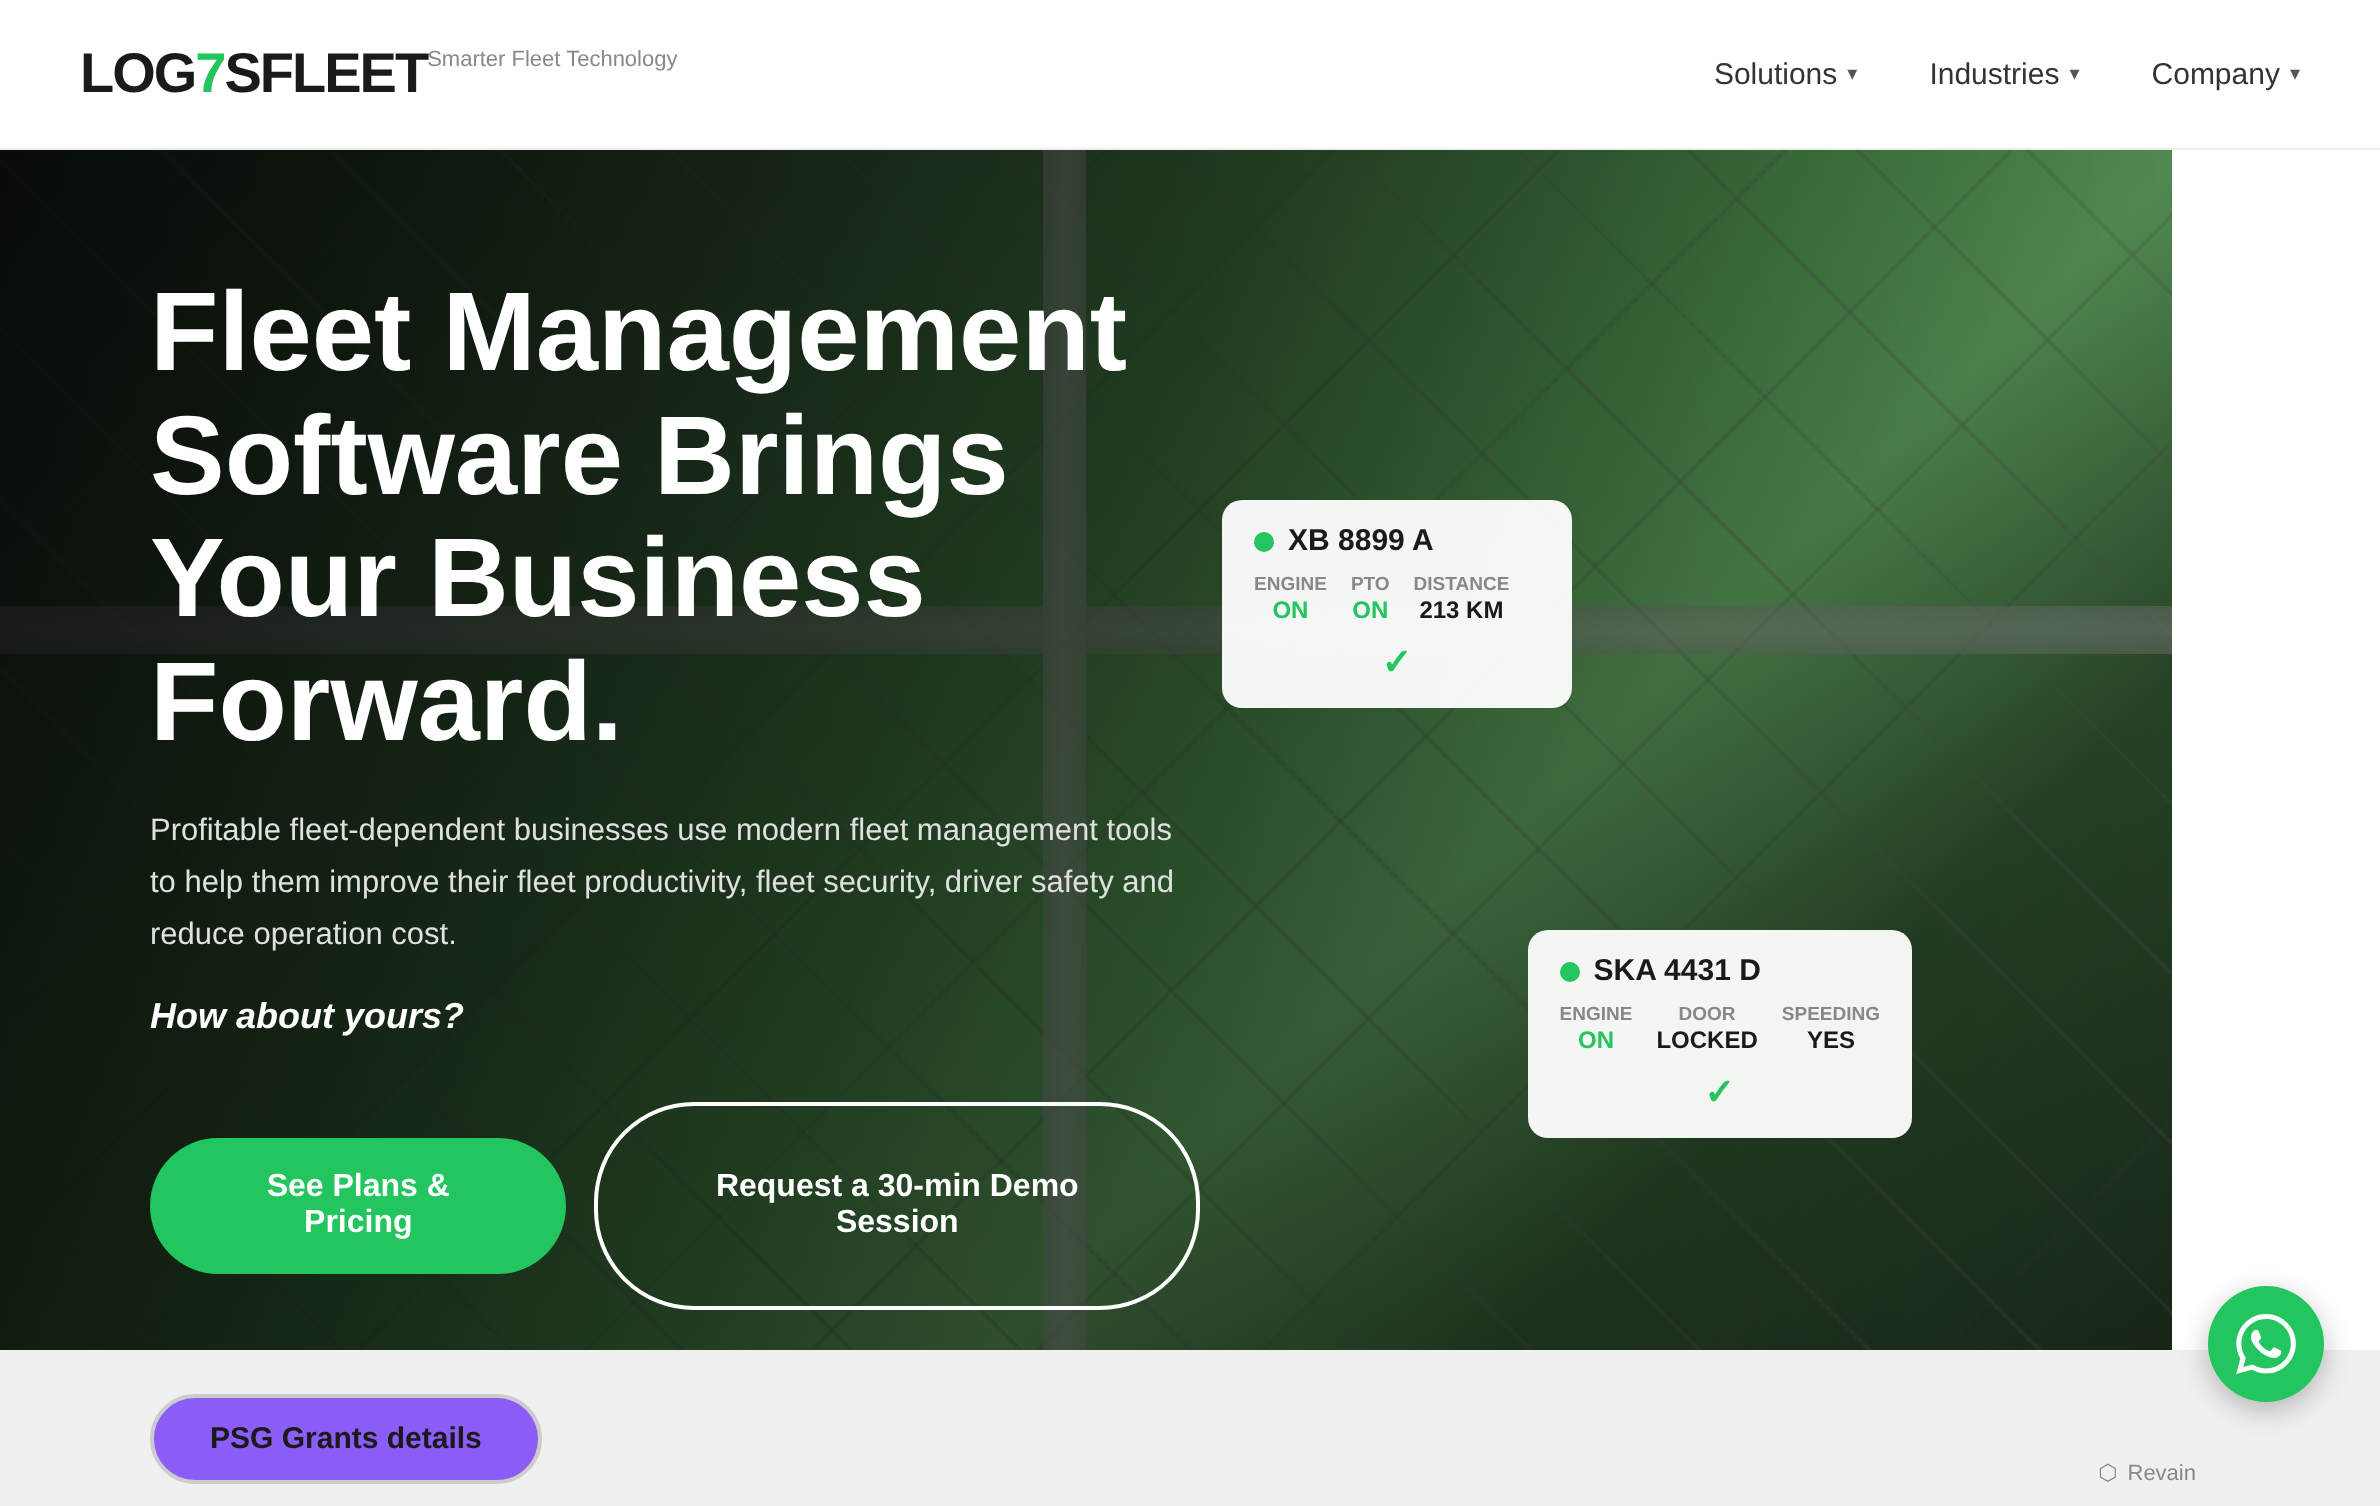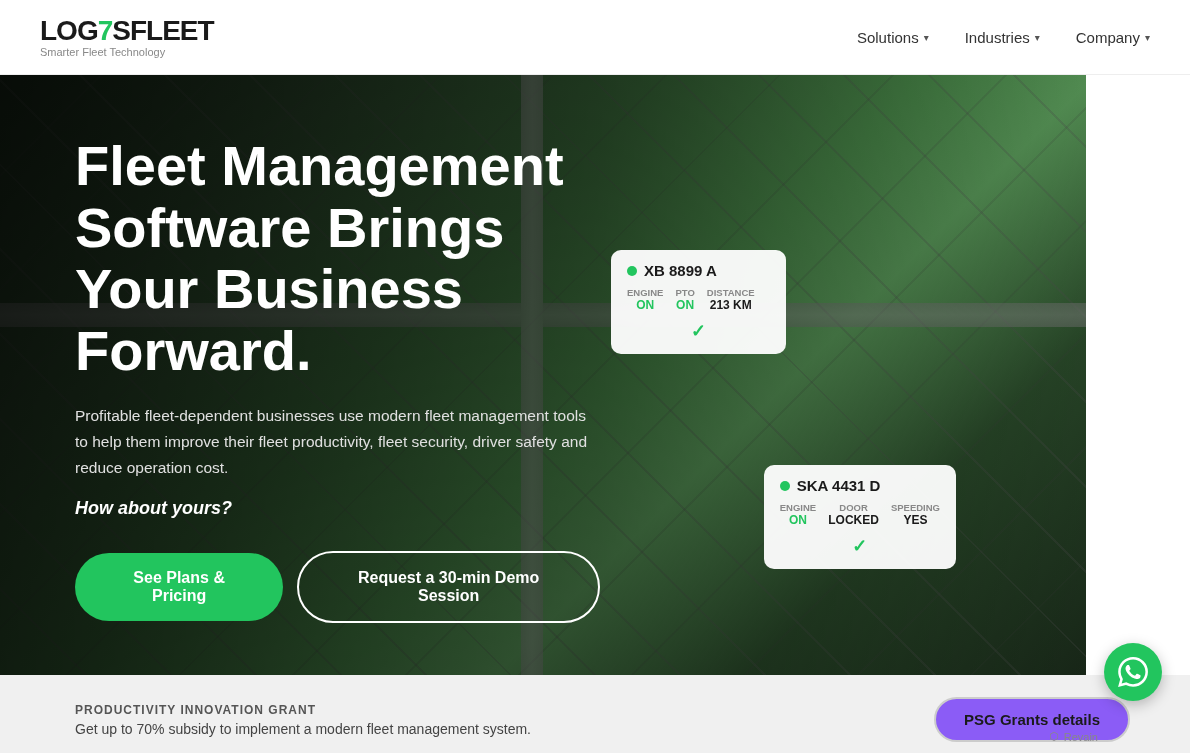--- a/index.html
+++ b/index.html
@@ -12,21 +12,21 @@
       justify-content: space-between;
       padding: 0 40px;
       height: 75px;
       background: #fff;
       border-bottom: 1px solid #eee;
       position: relative;
       z-index: 10;
     }
     .logo-area {
       display: flex;
-      flex-direction: column;
+      flex-direction: row;
       line-height: 1;
     }
     .logo-text {
       font-size: 28px;
       font-weight: 900;
       color: #1a1a1a;
       letter-spacing: -1px;
     }
     .logo-text span.log { color: #1a1a1a; }
     .logo-text span.seven { color: #22c55e; }
@@ -169,21 +169,21 @@
       padding: 16px 34px;
       font-size: 16px;
       font-weight: 700;
       cursor: pointer;
     }
     .btn-demo {
       background: transparent;
       color: #fff;
       border: 2px solid #fff;
       border-radius: 50px;
-      padding: 16px 34px;
+      padding: 32px 34px;
       font-size: 16px;
       font-weight: 600;
       cursor: pointer;
     }
 
     
     .fleet-card {
       position: absolute;
       background: rgba(255,255,255,0.95);
       border-radius: 10px;
@@ -398,24 +398,20 @@
       <div class="stat-col">
         <span class="stat-label">Speeding</span>
         <span class="stat-value">YES</span>
       </div>
     </div>
     <div class="card-arrow">✓</div>
   </div>
 </section>
 
 <div class="bottom-banner">
-  <div class="banner-text-area">
-    <div class="banner-title">PRODUCTIVITY INNOVATION GRANT</div>
-    <div class="banner-desc">Get up to 70% subsidy to implement a modern fleet management system.</div>
-  </div>
   <button class="btn-psg">PSG Grants details</button>
 </div>
 
 <div class="fab-whatsapp">
   <svg viewBox="0 0 24 24" xmlns="http://www.w3.org/2000/svg">
     <path d="M17.472 14.382c-.297-.149-1.758-.867-2.03-.967-.273-.099-.471-.148-.67.15-.197.297-.767.966-.94 1.164-.173.199-.347.223-.644.075-.297-.15-1.255-.463-2.39-1.475-.883-.788-1.48-1.761-1.653-2.059-.173-.297-.018-.458.13-.606.134-.133.298-.347.446-.52.149-.174.198-.298.298-.497.099-.198.05-.371-.025-.52-.075-.149-.669-1.612-.916-2.207-.242-.579-.487-.5-.669-.51-.173-.008-.371-.01-.57-.01-.198 0-.52.074-.792.372-.272.297-1.04 1.016-1.04 2.479 0 1.462 1.065 2.875 1.213 3.074.149.198 2.096 3.2 5.077 4.487.709.306 1.262.489 1.694.625.712.227 1.36.195 1.871.118.571-.085 1.758-.719 2.006-1.413.248-.694.248-1.289.173-1.413-.074-.124-.272-.198-.57-.347m-5.421 7.403h-.004a9.87 9.87 0 01-5.031-1.378l-.361-.214-3.741.981.998-3.648-.235-.374a9.86 9.86 0 01-1.51-5.26c.001-5.45 4.436-9.884 9.888-9.884 2.64 0 5.122 1.03 6.988 2.898a9.825 9.825 0 012.893 6.994c-.003 5.45-4.437 9.884-9.885 9.884m8.413-18.297A11.815 11.815 0 0012.05 0C5.495 0 .16 5.335.157 11.892c0 2.096.547 4.142 1.588 5.945L.057 24l6.305-1.654a11.882 11.882 0 005.683 1.448h.005c6.554 0 11.89-5.335 11.893-11.893a11.821 11.821 0 00-3.48-8.413z"></path>
   </svg>
 </div>
 
 <div class="revain-badge">

